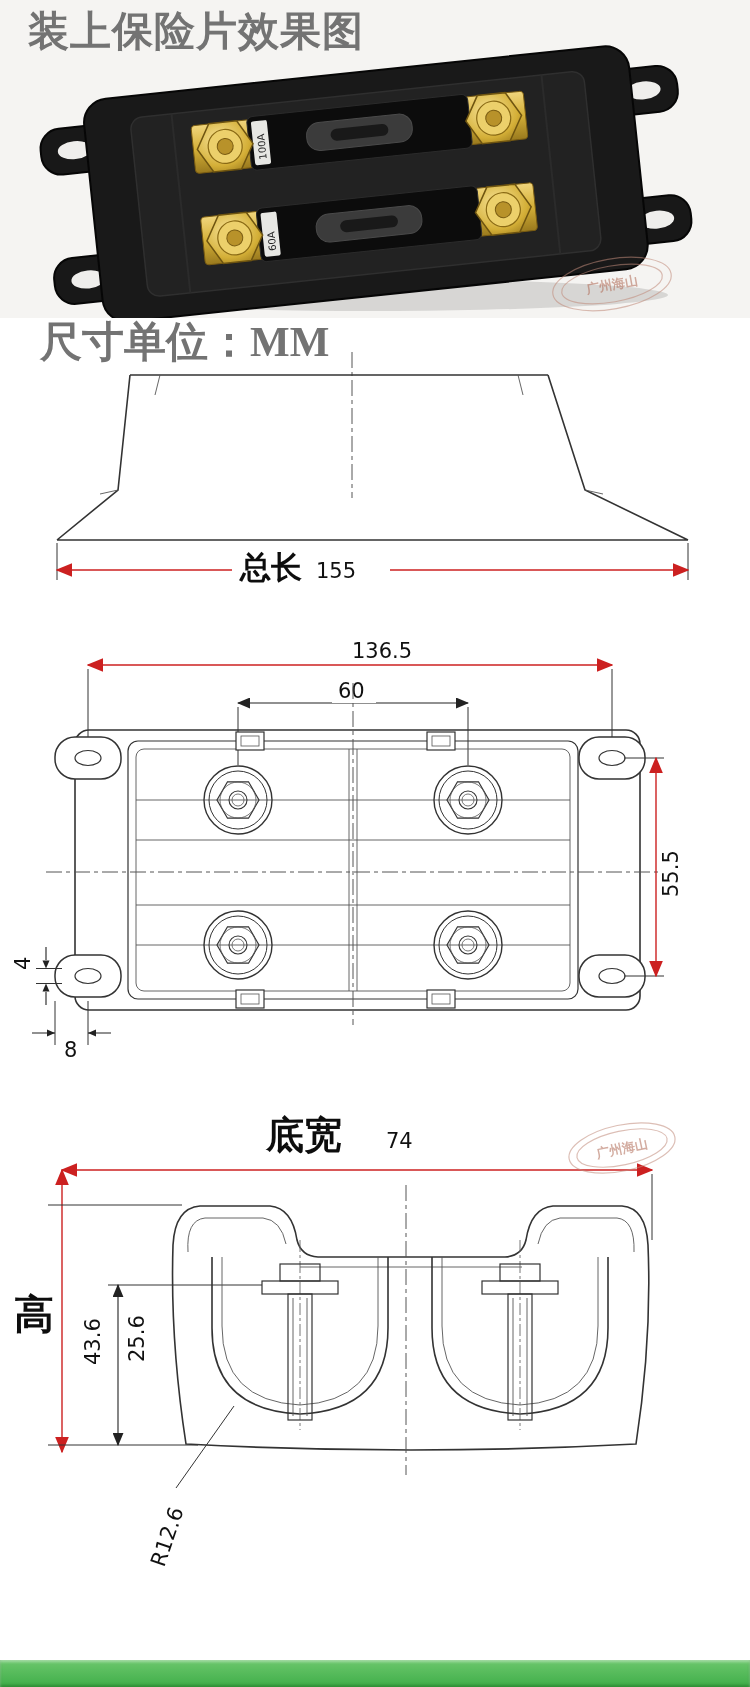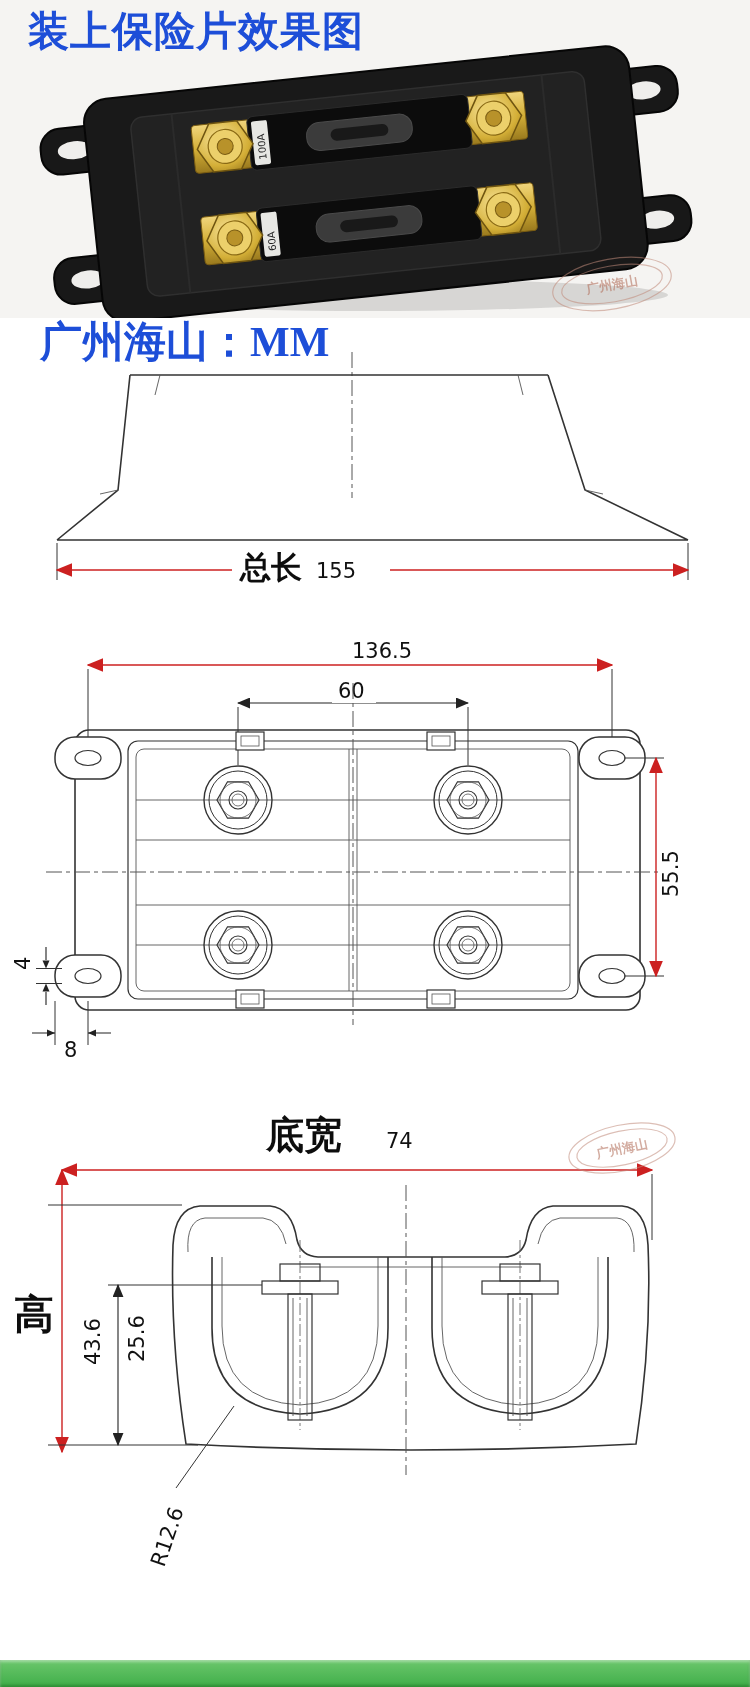--- a/index.html
+++ b/index.html
@@ -3,21 +3,21 @@
 <meta charset="utf-8">
 <style>
   html,body{margin:0;padding:0;background:#fff;}
   .page{position:relative;width:750px;height:1687px;background:#fff;overflow:hidden;
         font-family:"DejaVu Sans",sans-serif;}
   svg{position:absolute;left:0;display:block;}
   #svg-photo{top:0;}
   #svg-side{top:348px;}
   #svg-top{top:625px;}
   #svg-front{top:1090px;}
-  .overlay-text{position:absolute;z-index:3;color:#1d4ed8;white-space:nowrap;}
+  .overlay-text{position:absolute;z-index:3;color:#737373;white-space:nowrap;}
   .photo-title{left:28px;top:4px;font-family:"Liberation Serif",serif;font-weight:900;
                font-size:41px;letter-spacing:1px;}
   .unit-label{left:40px;top:314px;font-family:"Liberation Serif",serif;font-weight:900;
               font-size:42px;}
   
   .ln{stroke:#333;stroke-width:1.6;fill:none;}
   .ln2{stroke:#333;stroke-width:1.2;fill:none;}
   .thin{stroke:#555;stroke-width:.9;fill:none;}
   .wit{stroke:#333;stroke-width:1;fill:none;}
   .cl{stroke:#555;stroke-width:1;fill:none;stroke-dasharray:16 4 4 4;}
@@ -99,21 +99,21 @@
 
     <g class="wm" transform="translate(612 284) rotate(-10)">
       <ellipse rx="60" ry="25"></ellipse>
         <ellipse rx="51" ry="18"></ellipse>
       <text y="5">广州海山</text>
     </g>
   </svg>
 
   <div class="overlay-text photo-title">装上保险片效果图</div>
 
-  <div class="overlay-text unit-label">广州海山：MM</div>
+  <div class="overlay-text unit-label">尺寸单位：MM</div>
 
   <svg id="svg-side" width="750" height="250" viewBox="0 0 750 250">
     <defs>
       <marker id="mrS" markerWidth="12" markerHeight="10" refX="11" refY="5" orient="auto-start-reverse">
         <path d="M0,0 L12,5 L0,10 Z" style="fill:var(--dimension_red)"></path>
       </marker>
     </defs>
     <line class="cl" x1="352" y1="4" x2="352" y2="150"></line>
     <path class="ln" d="M130,27 L548,27 M130,27 L118,142 L57,192 M548,27 L585,142 L688,192 M57,192 L688,192"></path>
     <path class="thin" d="M160,27 L155,47 M518,27 L523,47 M118,142 L100,146 M585,142 L603,146"></path>

